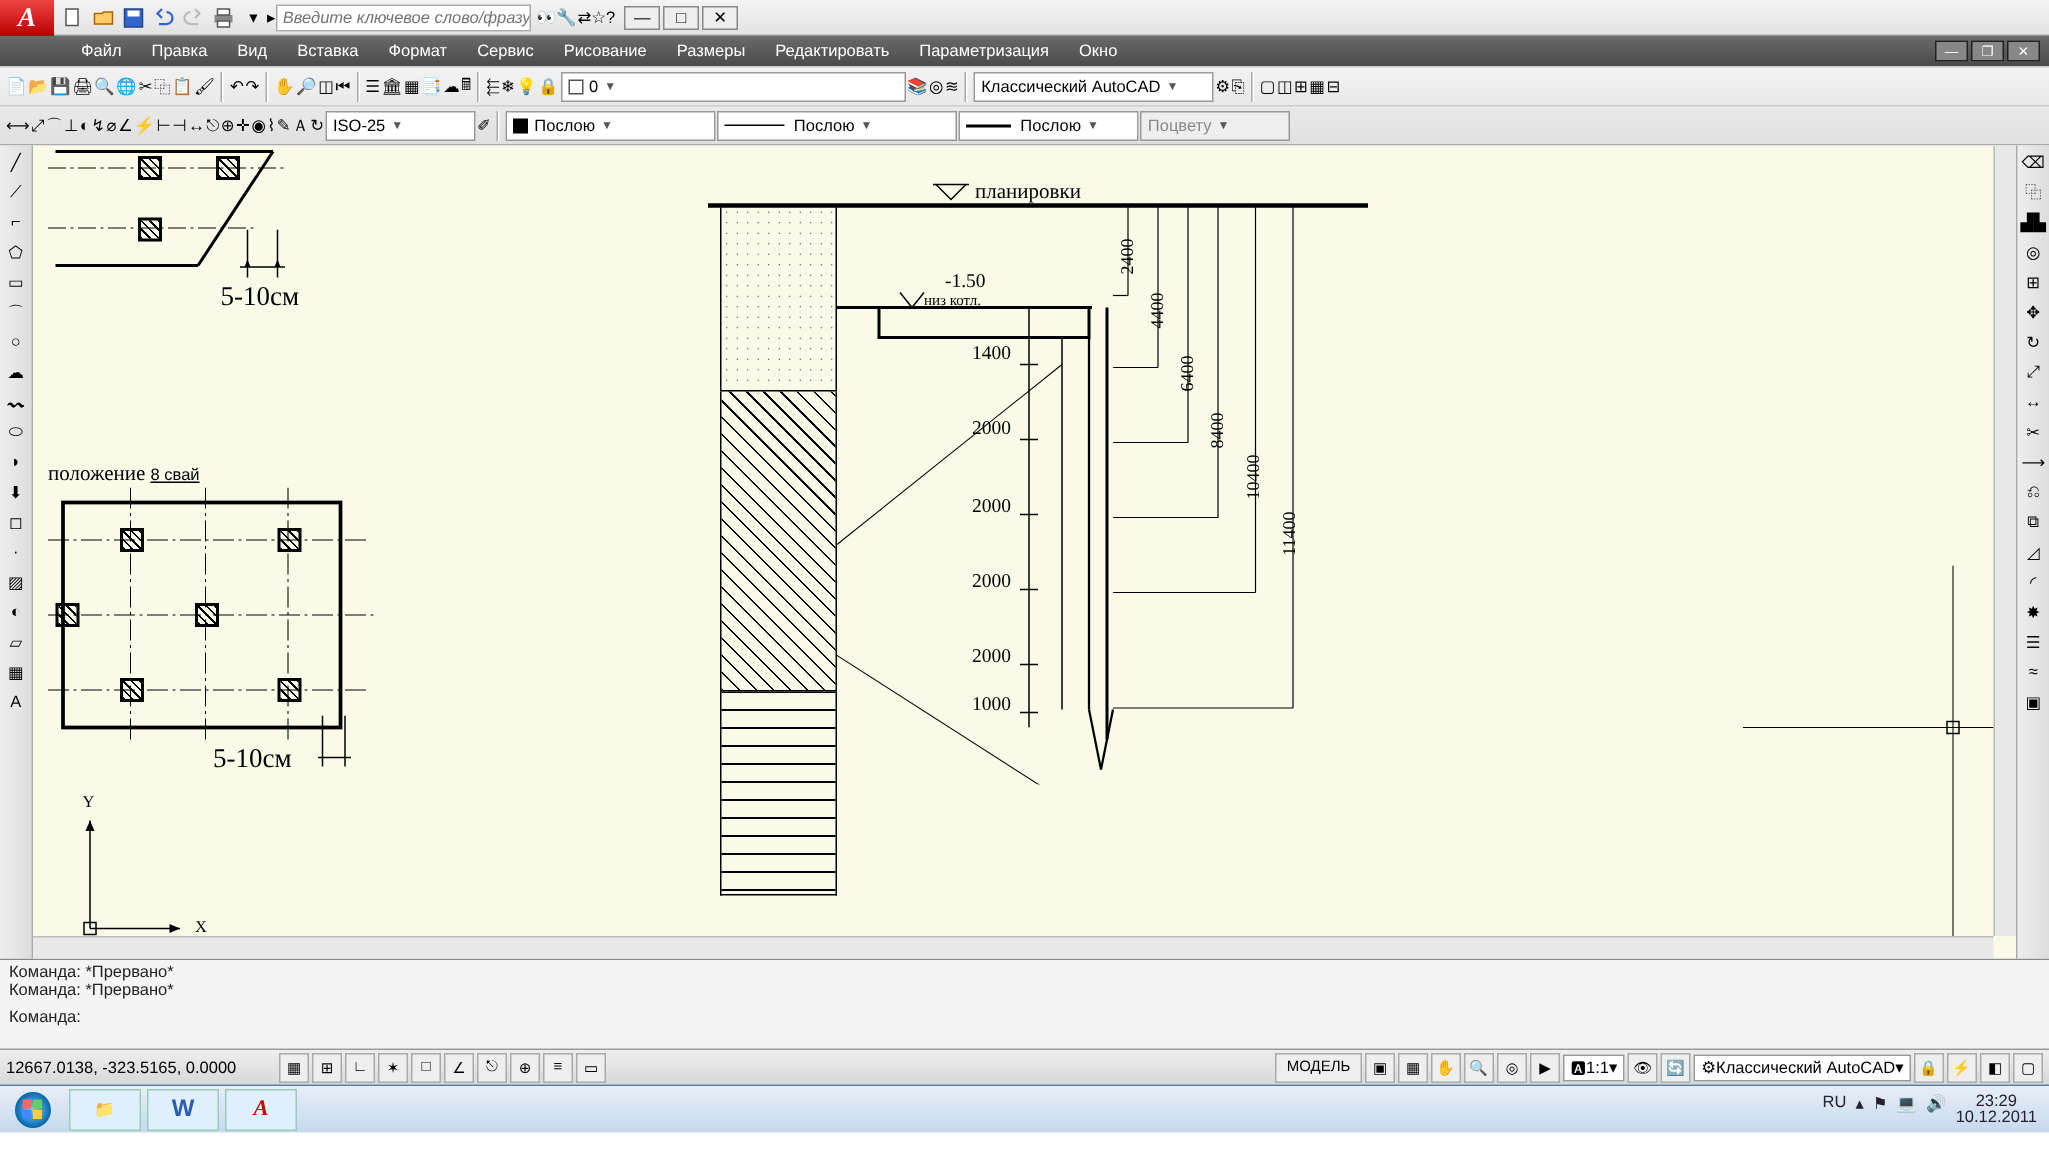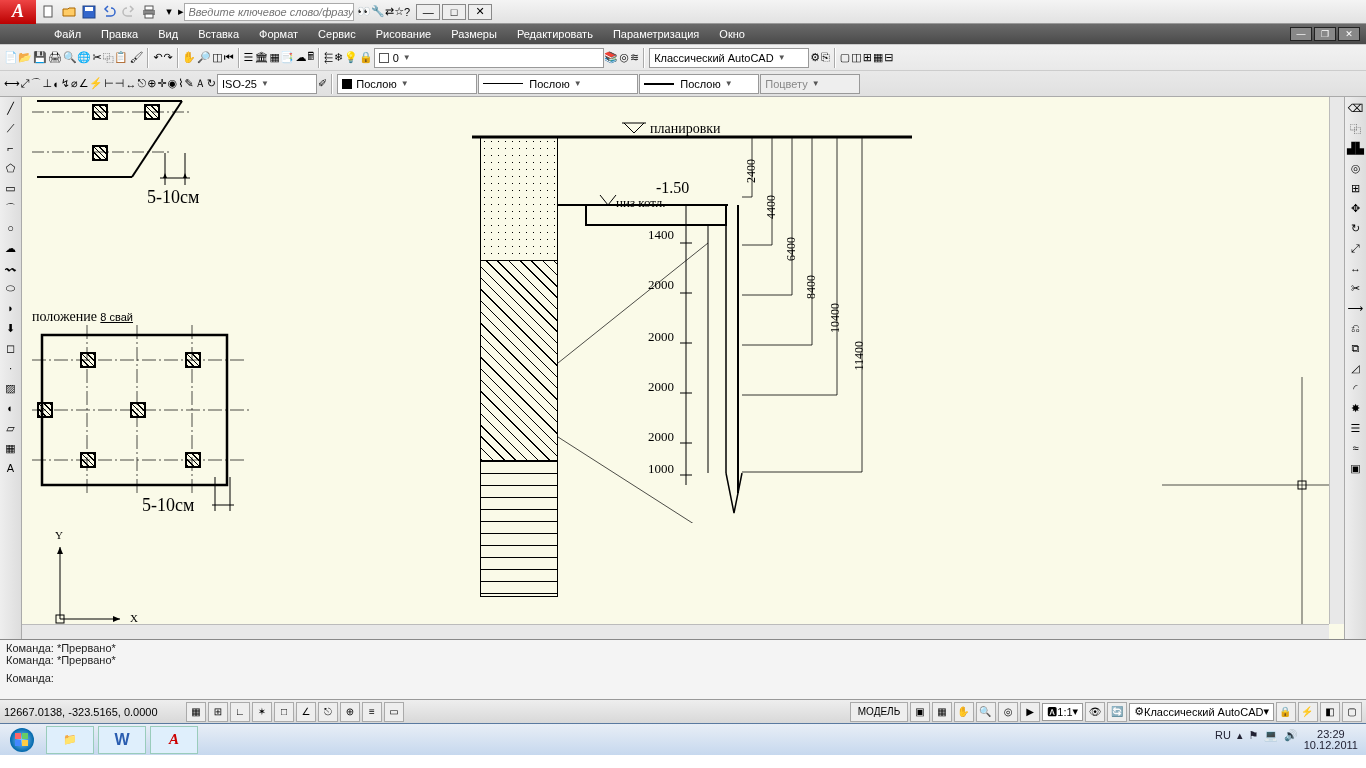--- a/index.html
+++ b/index.html
@@ -317,22 +317,22 @@
     <svg class="draw" style="left:536px;top:96px" width="200" height="330">
       <line x1="0" y1="12" x2="170" y2="12" stroke="#000" stroke-width="2"></line>
       <rect x="28" y="12" width="140" height="20" fill="none" stroke="#000" stroke-width="2"></rect>
       <line x1="150" y1="32" x2="150" y2="280" stroke="#000" stroke-width="1"></line>
       <line x1="168" y1="32" x2="168" y2="280" stroke="#000" stroke-width="1.5"></line>
       <line x1="180" y1="12" x2="180" y2="300" stroke="#000" stroke-width="2"></line>
       <path d="M168 280 L176 320 L184 280" fill="none" stroke="#000" stroke-width="1.5"></path>
       <line x1="0" y1="170" x2="150" y2="50" stroke="#000" stroke-width="0.7"></line>
       <line x1="0" y1="244" x2="150" y2="340" stroke="#000" stroke-width="0.7"></line>
     </svg>
-    <div class="lbl" style="left:634px;top:82px;font-size:16px">-1.50</div>
-    <div class="lbl" style="left:594px;top:98px;font-size:13px">низ котл.</div>
+    <div class="lbl" style="left:608px;top:82px;font-size:13px">-1.50</div>
+    <div class="lbl" style="left:594px;top:98px;font-size:10px">низ котл.</div>
     <svg class="draw" style="left:576px;top:96px" width="20" height="14">
         <path d="M2 2 L10 12 L18 2" fill="none" stroke="#000"></path>
         <line x1="0" y1="12" x2="20" y2="12" stroke="#000"></line>
       </svg>
 
     <div class="lbl" style="left:626px;top:130px;font-size:13px">1400</div>
     <div class="lbl" style="left:626px;top:180px;font-size:13px">2000</div>
     <div class="lbl" style="left:626px;top:232px;font-size:13px">2000</div>
     <div class="lbl" style="left:626px;top:282px;font-size:13px">2000</div>
     <div class="lbl" style="left:626px;top:332px;font-size:13px">2000</div>

